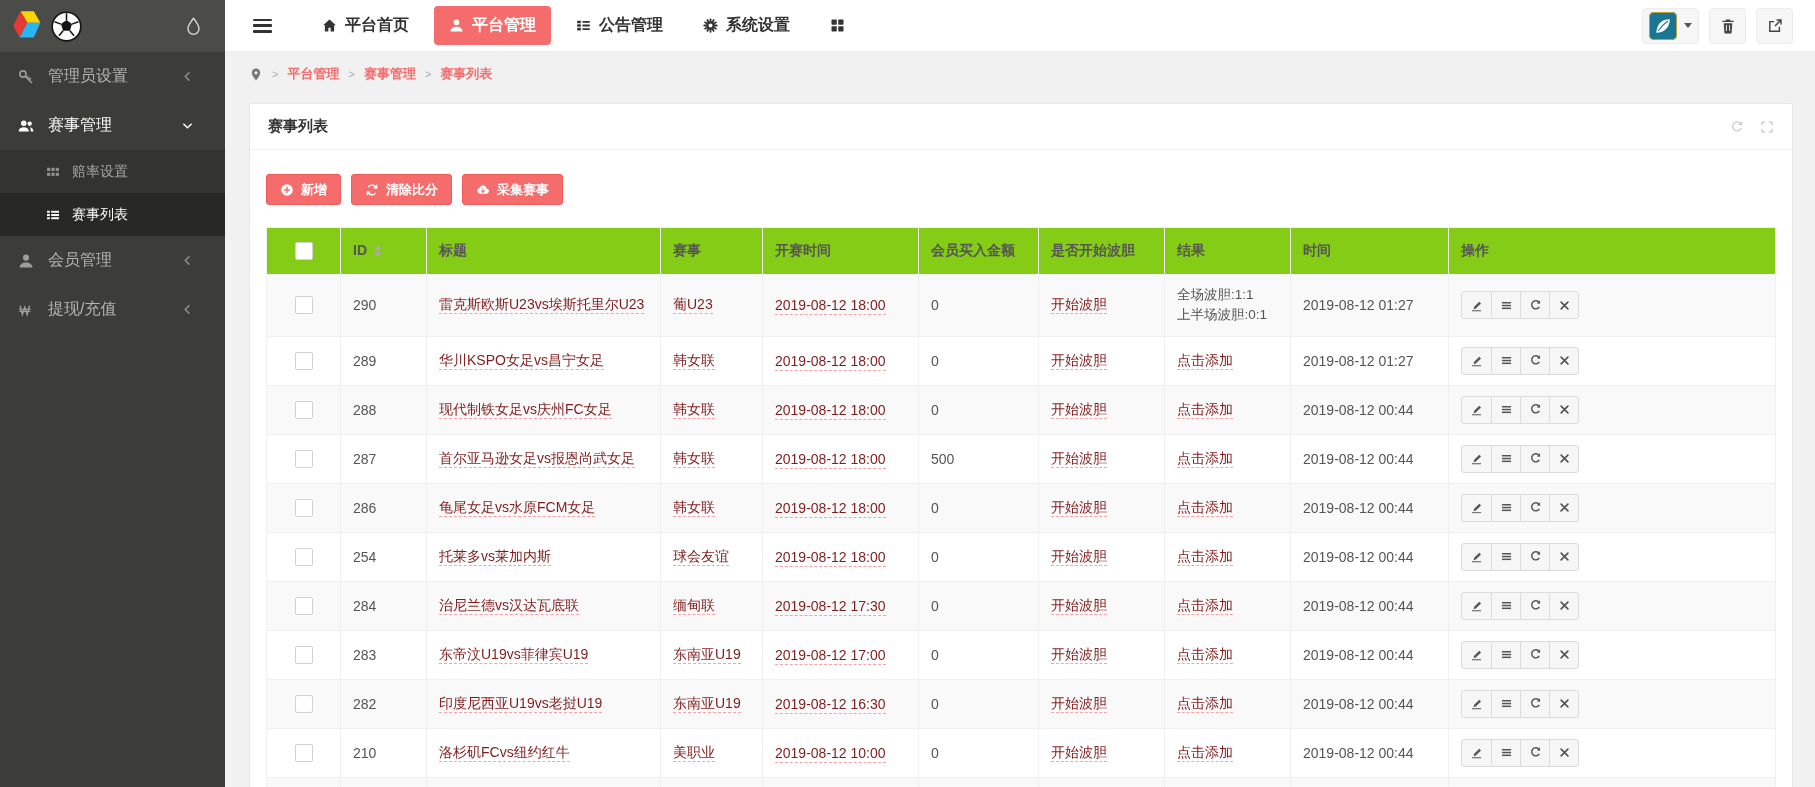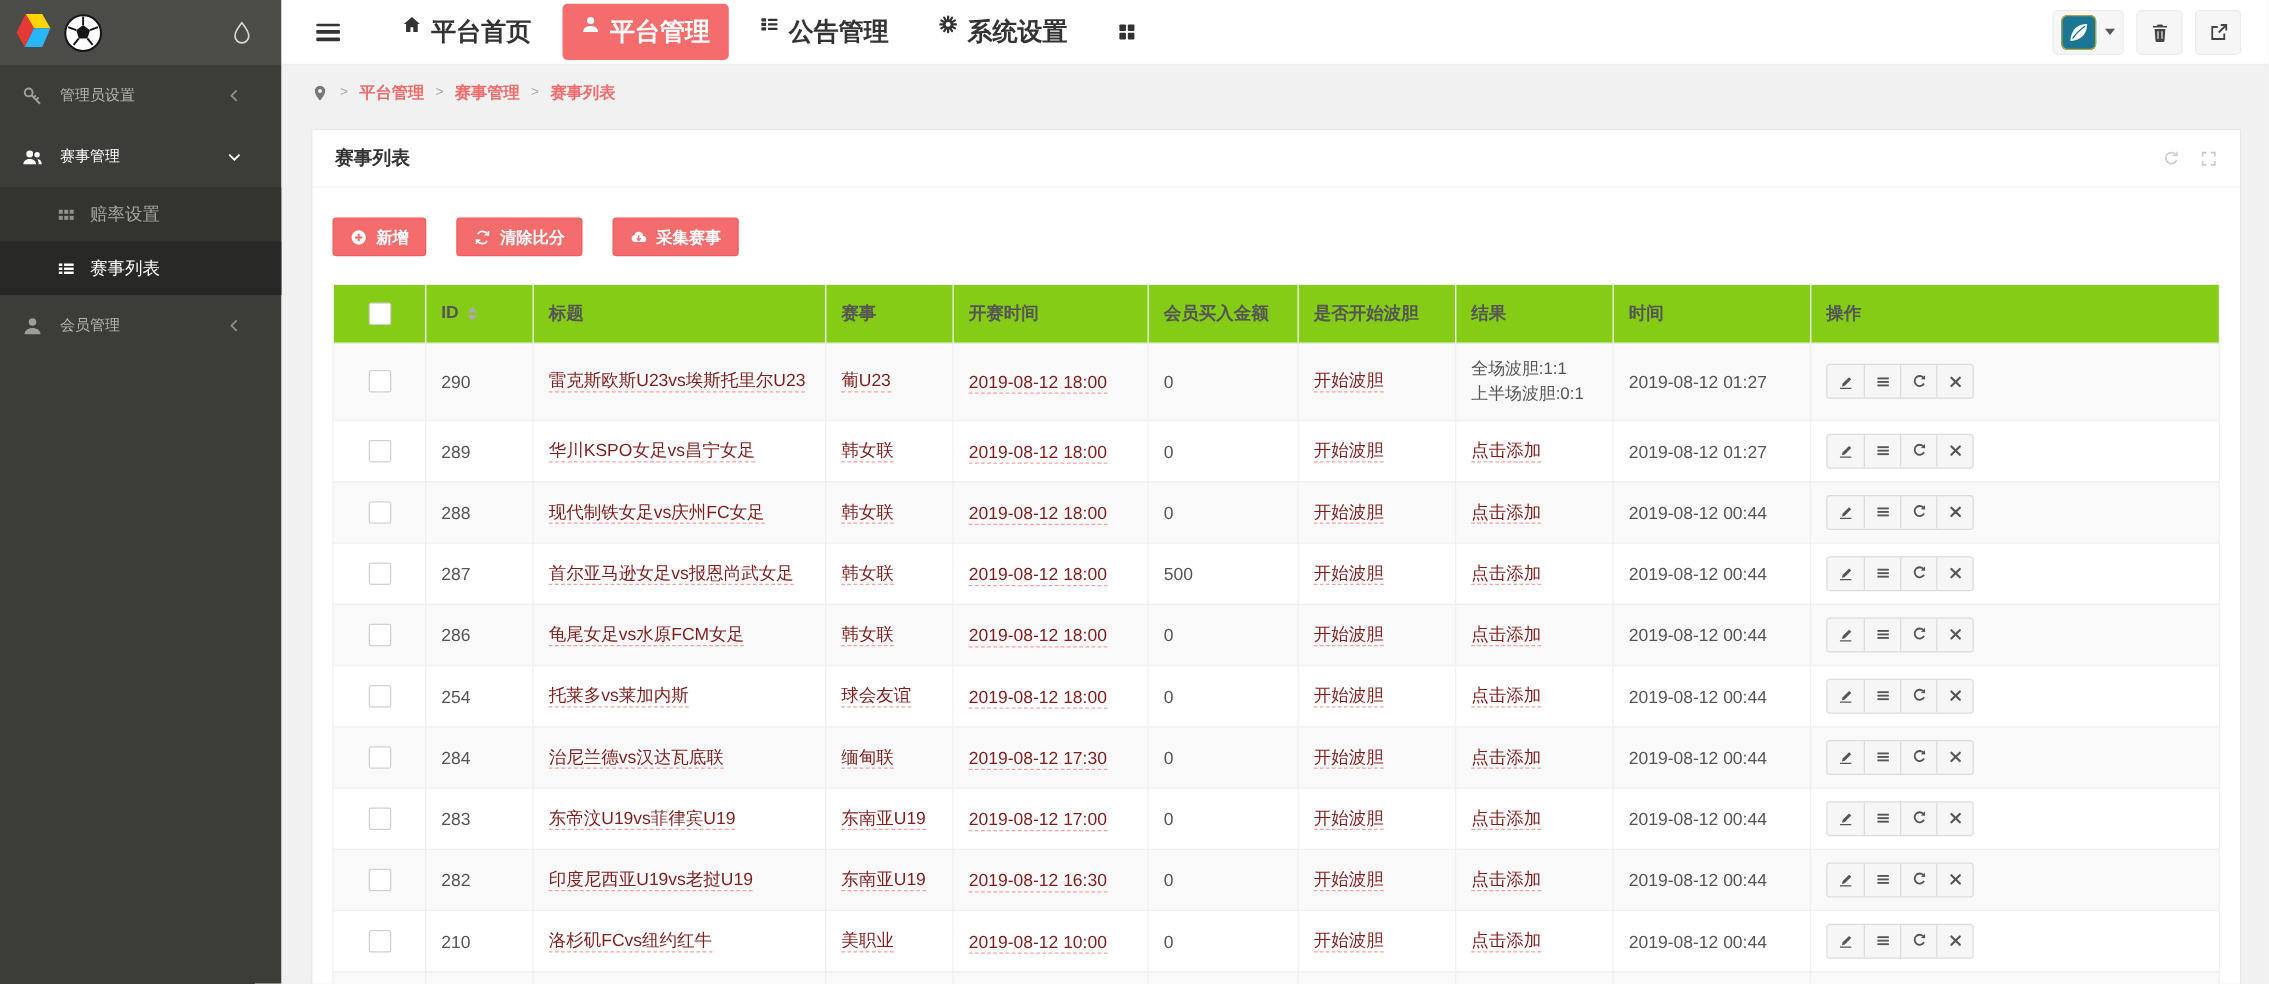--- a/index.html
+++ b/index.html
@@ -12,37 +12,37 @@
   .brand{position:absolute;top:0;left:0;width:225px;height:52px;background:#4b4b48;display:flex;align-items:center;padding:0 0 0 9px;z-index:10}
   .brand .logo-tri{width:38px;height:34px}
   .brand .logo-ball{width:33px;height:33px;margin-left:3px}
   .brand .droplet{width:19px;height:22px;margin-left:auto;margin-right:22px;color:#d9d9d5}
 
   
   .topbar{position:absolute;top:0;left:225px;right:0;height:52px;background:#fff;display:flex;align-items:center;padding:0 22px 0 28px;border-bottom:1px solid #ededed;z-index:9}
   .hamburger{width:19px;height:14px;display:flex;flex-direction:column;justify-content:space-between;cursor:pointer;margin-right:30px}
   .hamburger i{height:2.6px;background:#333;border-radius:1px}
   .mainnav{display:flex;align-items:center}
-  .nav-item{display:flex;align-items:flex-start;gap:8px;color:#333;margin:0 5px;padding:9px 15px;border-radius:4px;font-weight:bold;font-size:20px;cursor:pointer;text-decoration:none}
+  .nav-item{display:flex;align-items:center;gap:8px;color:#333;margin:0 5px;padding:9px 15px;border-radius:4px;font-weight:bold;font-size:16px;cursor:pointer;text-decoration:none}
   .nav-item .ic{width:15px;height:15px;color:#333}
   .nav-item.active{background:#f56c6c;color:#fff}
   .nav-item.active .ic{color:#fff}
   .nav-item svg{fill:currentColor}
   .topbar-right{margin-left:auto;display:flex;gap:10px;align-items:center}
   .tb-btn{height:36px;min-width:37px;background:#f6f6f6;border:1px solid #ececec;border-radius:4px;display:flex;align-items:center;justify-content:center;color:#444;cursor:pointer;padding:0 6px}
   .tb-btn .ic{width:16px;height:16px}
   .leaf-chip{width:28px;height:28px;border-radius:5px;background:#1a7693;display:flex;align-items:center;justify-content:center;margin-right:7px;box-shadow:inset 0 0 0 1px #b8a23c}
   .leaf-chip .ic{width:18px;height:18px;color:#fff}
   .caret-down{width:0;height:0;border-left:4px solid transparent;border-right:4px solid transparent;border-top:5px solid #555}
 
   
   .sidebar{position:absolute;top:52px;left:0;bottom:0;width:225px;background:#3c3c39;z-index:8}
   .side-item{display:flex;align-items:center;height:49px;padding:0 18px;color:#b4b4b0;cursor:pointer}
   .side-item>.ic{width:16px;height:16px;margin-right:14px;color:#9d9d99}
-  .side-item .lbl{font-size:12px}
+  .side-item .lbl{font-size:16px}
   .side-item .chev{margin-left:auto;width:11px;height:11px;color:#8d8d89}
   .side-item.open{color:#fff}
   .side-item.open>.ic{color:#fff}
   .submenu{background:#333330}
   .sub-item{display:flex;align-items:center;height:43px;padding:0 18px 0 46px;color:#a6a6a2;cursor:pointer}
   .sub-item>.ic{width:14px;height:14px;margin-right:12px;color:#8f8f8b}
   .sub-item.active{background:#282826;color:#fff}
   .sub-item.active>.ic{color:#fff}
 
   
@@ -52,21 +52,21 @@
   .crumb-sep{color:#a9a9a9;font-size:11px}
   .breadcrumb a{color:#f56c6c;font-weight:bold;text-decoration:none;cursor:pointer}
 
   .card{margin:10px 22px 0 24px;background:#fff;border:1px solid #e8e8e8;border-radius:2px;height:720px}
   .card-hd{display:flex;align-items:center;height:46px;padding:0 18px;border-bottom:1px solid #f2f2f2}
   .card-title{font-weight:bold;font-size:15px;color:#333}
   .card-tools{margin-left:auto;display:flex;gap:16px;color:#c9c9c9}
   .card-tools .ic{width:14px;height:14px;cursor:pointer}
   .card-bd{padding:24px 16px}
 
-  .toolbar{display:flex;gap:24px;margin-bottom:22px}
+  .toolbar{display:flex;gap:10px;margin-bottom:22px}
   .btn-red{display:inline-flex;align-items:center;gap:7px;background:#f56c6c;border:1px solid #f35b5b;color:#fff;font-size:13px;font-weight:bold;padding:0 13px;height:31px;border-radius:3px;cursor:pointer;font-family:inherit}
   .btn-red .ic{width:14px;height:14px;color:#fff}
 
   table{border-collapse:collapse;width:100%;table-layout:fixed}
   th,td{border:1px solid #f0f0f0;padding:10px 12px;text-align:left;font-size:14px;color:#555;vertical-align:middle}
   th{font-weight:bold;color:#555;padding:13px 12px;background:#84cc16}
   tbody tr:nth-child(odd){background:#f9f9f9}
   td.c,th.c{text-align:center}
   a.rlink{color:#7f1d1d;text-decoration:none;border-bottom:1px dashed #f8a3a3;padding-bottom:1px;cursor:pointer}
   .cb{display:inline-block;width:18px;height:18px;background:#fff;border:1px solid #d2d2d2;border-radius:2px;vertical-align:middle;cursor:pointer}
@@ -264,20 +264,34 @@
       </div>
     </div>
     <div class="side-item">
       <span class="ic">
         <svg viewBox="0 0 20 20" fill="currentColor">
           <circle cx="10" cy="5.8" r="3.8"></circle>
           <path d="M2 18c.3-4 3.7-6.2 8-6.2s7.7 2.2 8 6.2Z"></path>
         </svg>
       </span>
       <span class="lbl">会员管理</span>
+      <span class="chev ic">
+        <svg viewBox="0 0 12 12" fill="none" stroke="currentColor" stroke-width="1.6">
+          <path d="M8 1.5 3.5 6 8 10.5"></path>
+        </svg>
+      </span>
+    </div>
+    <div class="side-item">
+      <span class="ic">
+        <svg viewBox="0 0 20 20" fill="none" stroke="currentColor" stroke-width="1.8">
+          <path d="M2.5 4.5 5.5 15.5 8.5 6.5 11.5 15.5 14.5 4.5"></path>
+          <path d="M1 9h15M1.5 12h14" stroke-width="1.3"></path>
+        </svg>
+      </span>
+      <span class="lbl">提现/充值</span>
       <span class="chev ic">
         <svg viewBox="0 0 12 12" fill="none" stroke="currentColor" stroke-width="1.6">
           <path d="M8 1.5 3.5 6 8 10.5"></path>
         </svg>
       </span>
     </div>
   </aside>
 
 <main class="content">
   <div class="breadcrumb" id="breadcrumb">

